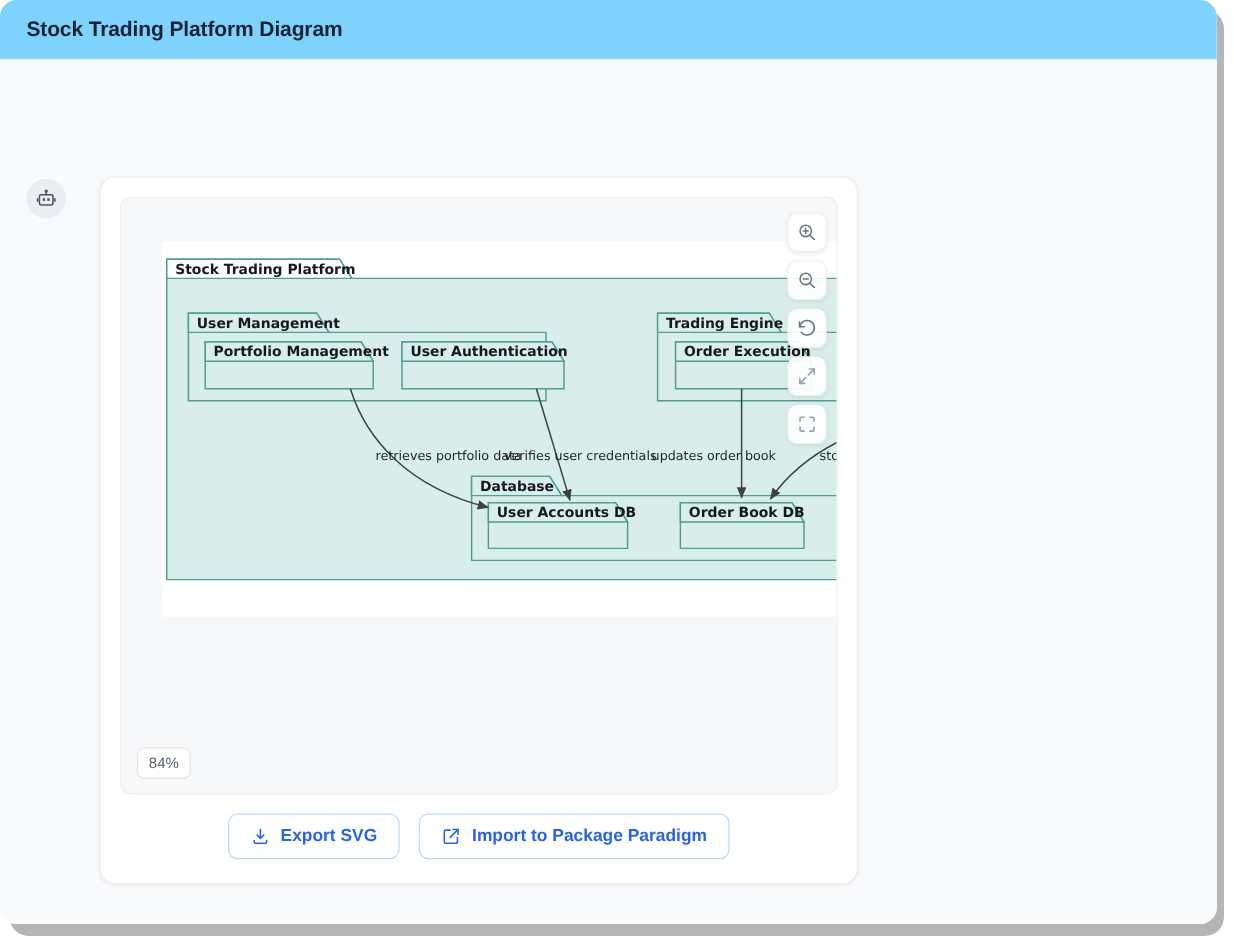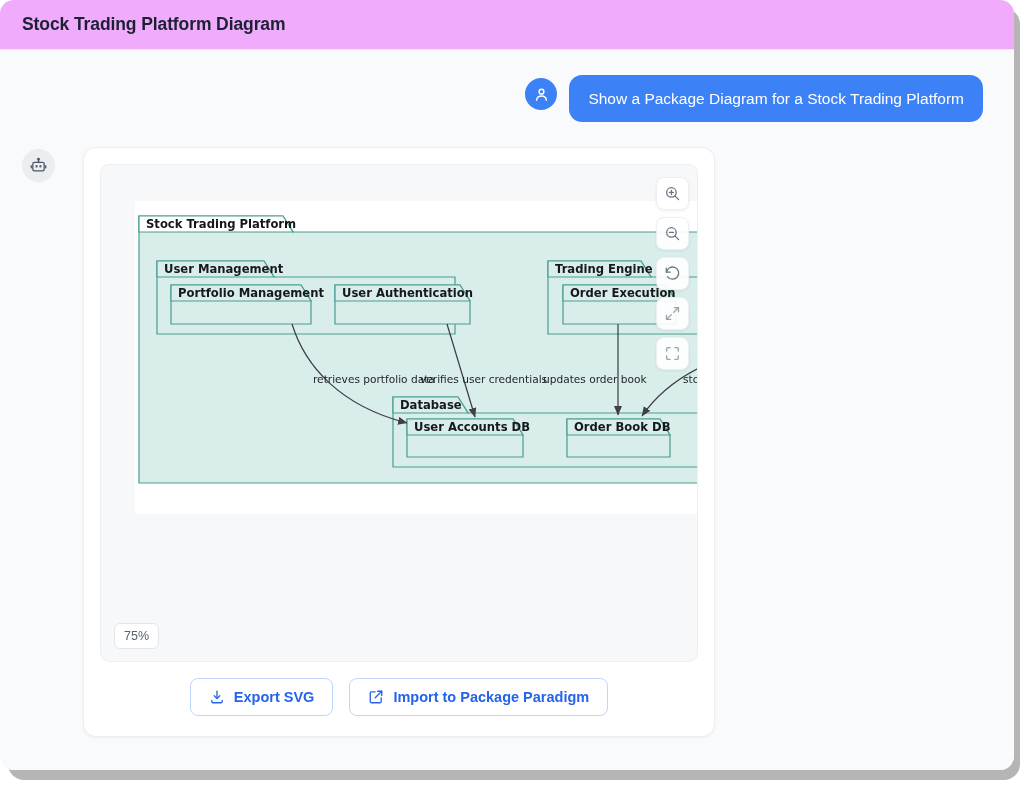--- a/index.html
+++ b/index.html
@@ -27,21 +27,21 @@
     background: #ffffff;
     border-radius: 14px;
     overflow: hidden;
   }
 
   
   #titlebar {
     position: absolute;
     left: 0; top: 0;
     width: 1014px; height: 50px;
-    background: #f0abfc;
+    background: #7dd3fc;
     border-bottom: 1px solid #eceef1;
   }
   #page-title {
     position: absolute;
     left: 22px; top: 14px;
     font-size: 17.5px;
     font-weight: bold;
     color: #1b2133;
     letter-spacing: -0.1px;
     white-space: nowrap;
@@ -209,29 +209,20 @@
 <div id="window-shadow"></div>
 
 <div id="app-window">
 
   <div id="titlebar">
     <div id="page-title">Stock Trading Platform Diagram</div>
   </div>
 
   <div id="chat-body">
 
-    <div id="user-message-row">
-      <div id="user-avatar">
-        <svg viewBox="0 0 24 24" fill="none" stroke="#ffffff" stroke-width="2" stroke-linecap="round" stroke-linejoin="round">
-          <circle cx="12" cy="8" r="3.4"></circle>
-          <path d="M5.2 20c0-3.6 3-6 6.8-6s6.8 2.4 6.8 6"></path>
-        </svg>
-      </div>
-      <div id="user-bubble">Show a Package Diagram for a Stock Trading Platform</div>
-    </div>
 
     <div id="assistant-row">
 
       <div id="bot-avatar">
         <svg viewBox="0 0 24 24" fill="none" stroke="#4b5563" stroke-width="1.8" stroke-linecap="round" stroke-linejoin="round">
           <rect x="4" y="7.5" width="16" height="12" rx="2.2"></rect>
           <path d="M12 7.5V4.2"></path>
           <circle cx="12" cy="3.2" r="1.1" fill="#4b5563"></circle>
           <path d="M1.8 12.2v3M22.2 12.2v3"></path>
           <rect x="8" y="11.5" width="2.6" height="3.2" fill="#4b5563" stroke="none"></rect>
@@ -378,21 +369,21 @@
               <svg viewBox="0 0 24 24" fill="none" stroke="#9aa1ac" stroke-width="1.9" stroke-linecap="round" stroke-linejoin="round">
                 <path d="M3.8 8.6V5.4a1.6 1.6 0 0 1 1.6-1.6h3.2"></path>
                 <path d="M15.4 3.8h3.2a1.6 1.6 0 0 1 1.6 1.6v3.2"></path>
                 <path d="M20.2 15.4v3.2a1.6 1.6 0 0 1-1.6 1.6h-3.2"></path>
                 <path d="M8.6 20.2H5.4a1.6 1.6 0 0 1-1.6-1.6v-3.2"></path>
               </svg>
             </div>
 
           </div>
 
-          <div id="zoom-level-badge">75%</div>
+          <div id="zoom-level-badge">84%</div>
 
         </div>
 
         <div id="card-actions">
 
           <div class="action-btn">
             <svg viewBox="0 0 24 24" fill="none" stroke="#2563eb" stroke-width="2" stroke-linecap="round" stroke-linejoin="round">
               <path d="M12 3.4v10.4"></path>
               <path d="M7.8 10.2L12 14.4l4.2-4.2"></path>
               <path d="M4.2 17.2v1.6a1.8 1.8 0 0 0 1.8 1.8h12a1.8 1.8 0 0 0 1.8-1.8v-1.6"></path>

